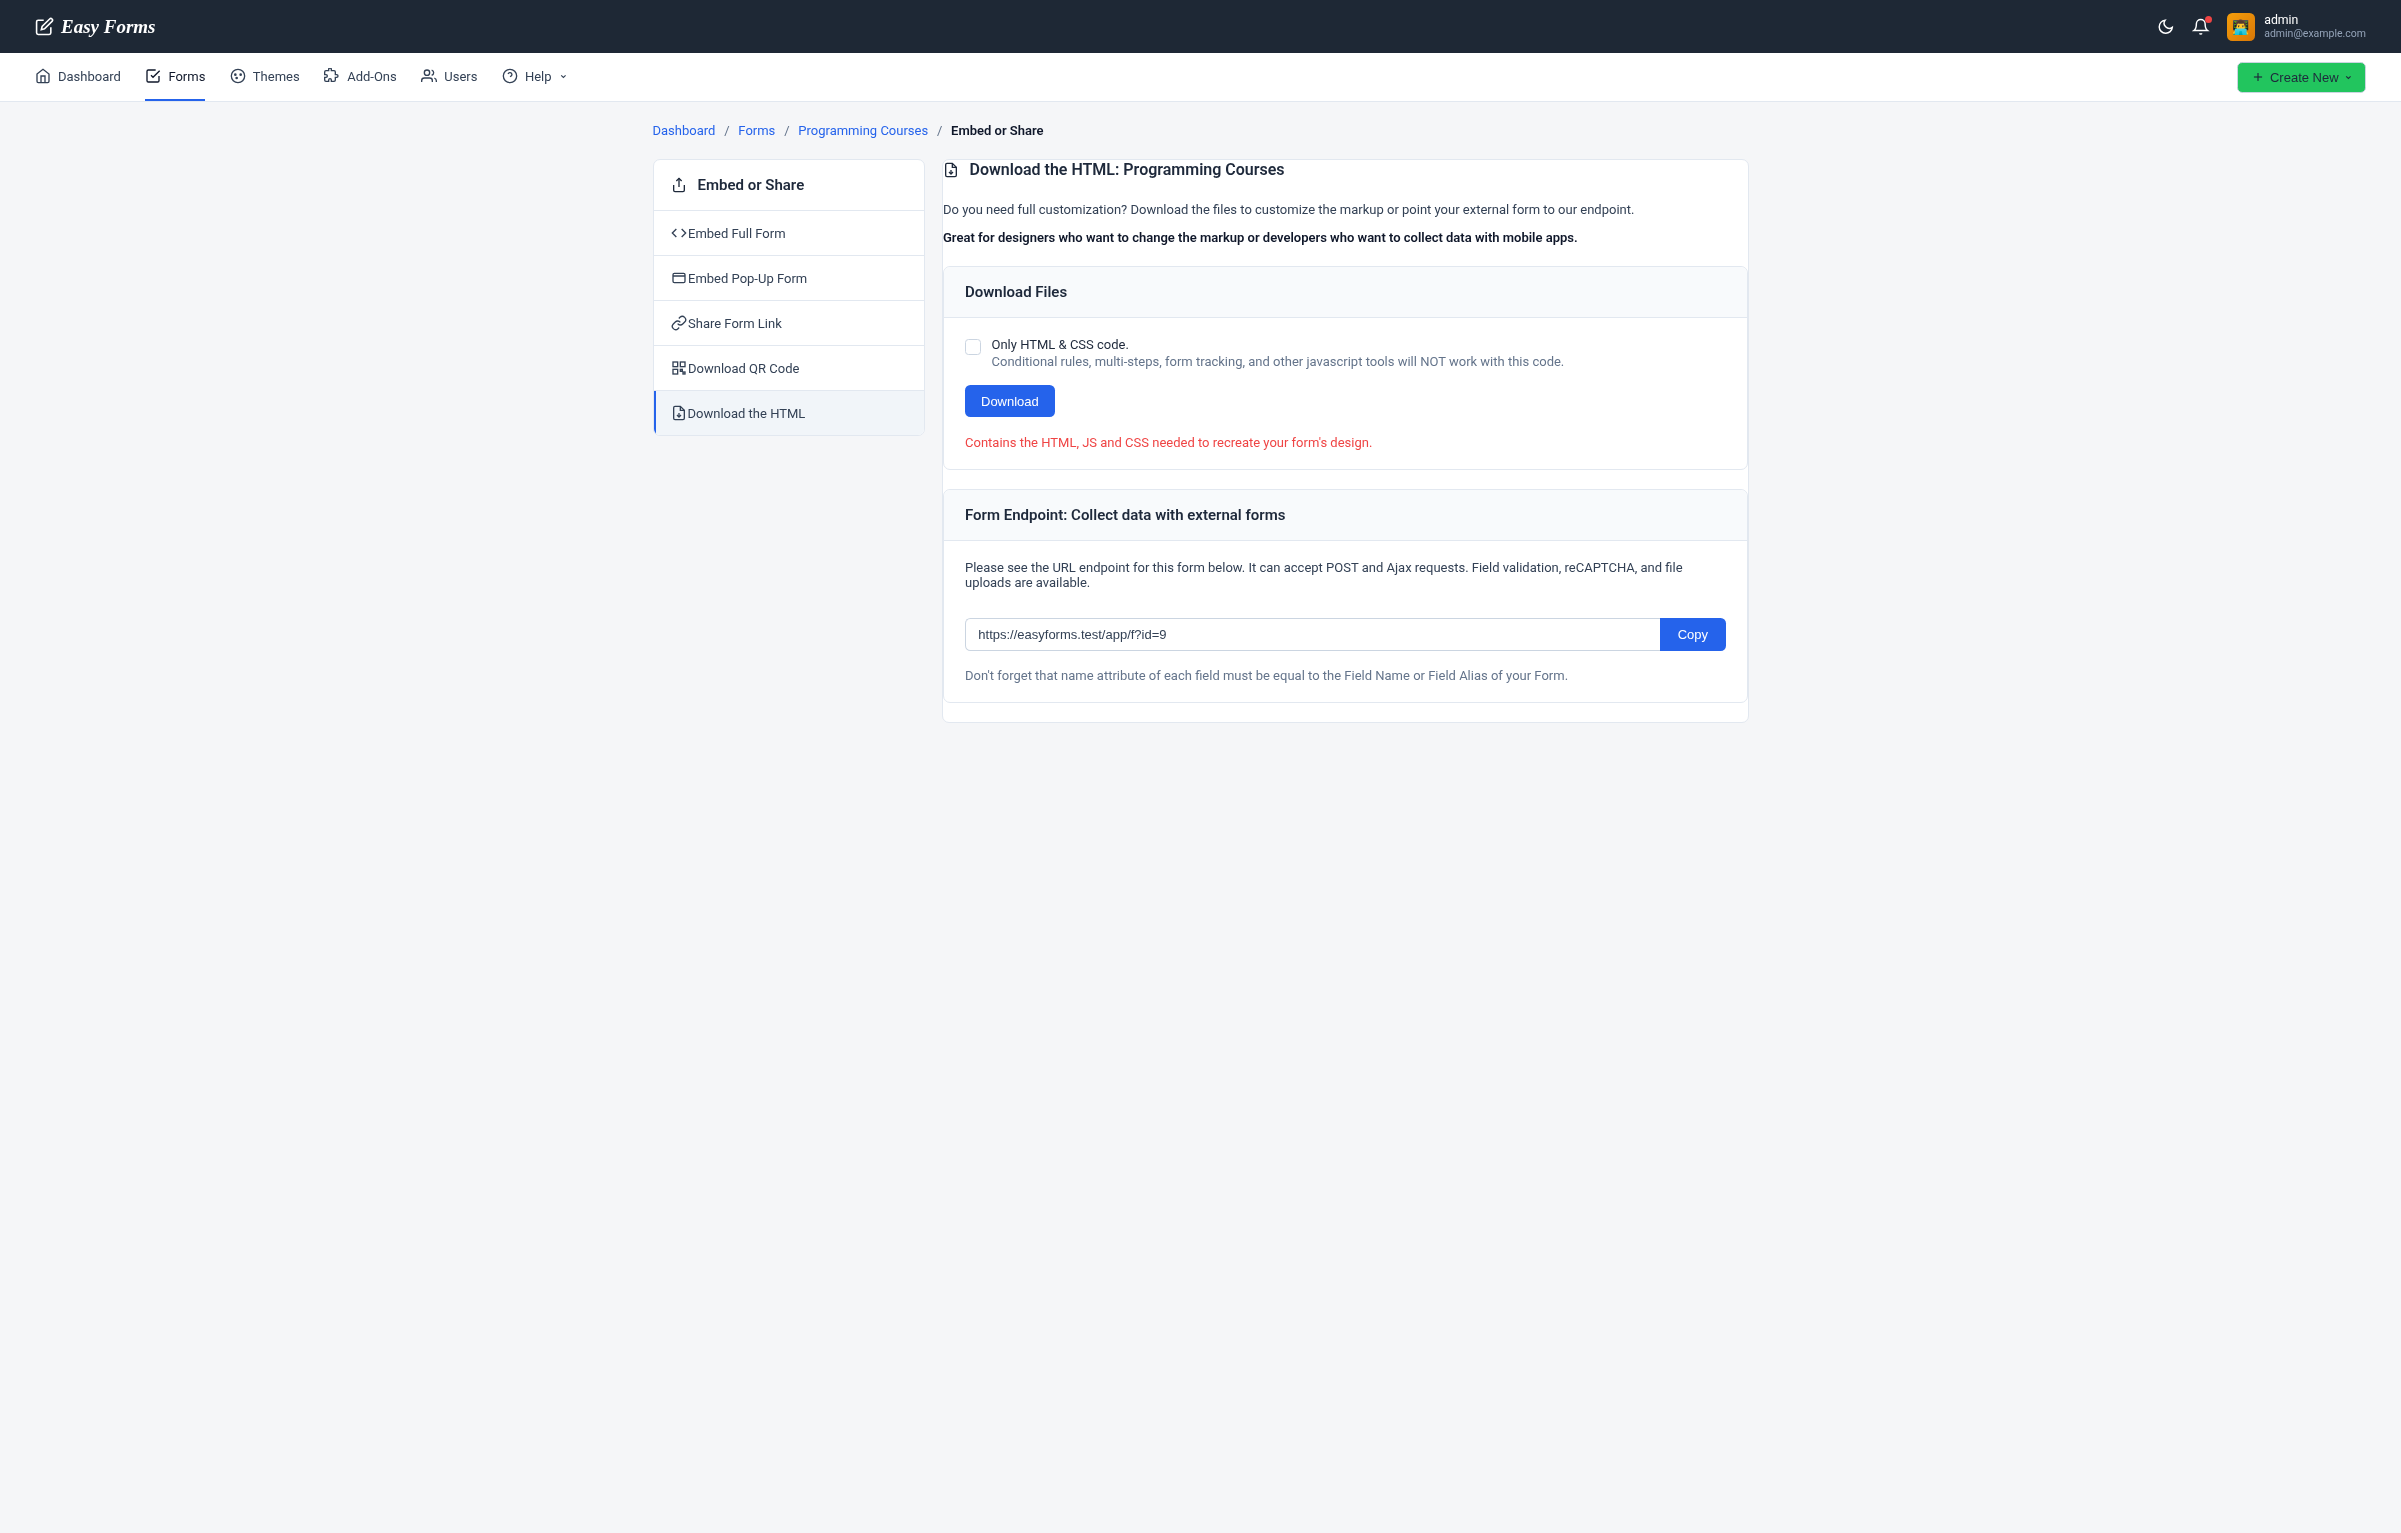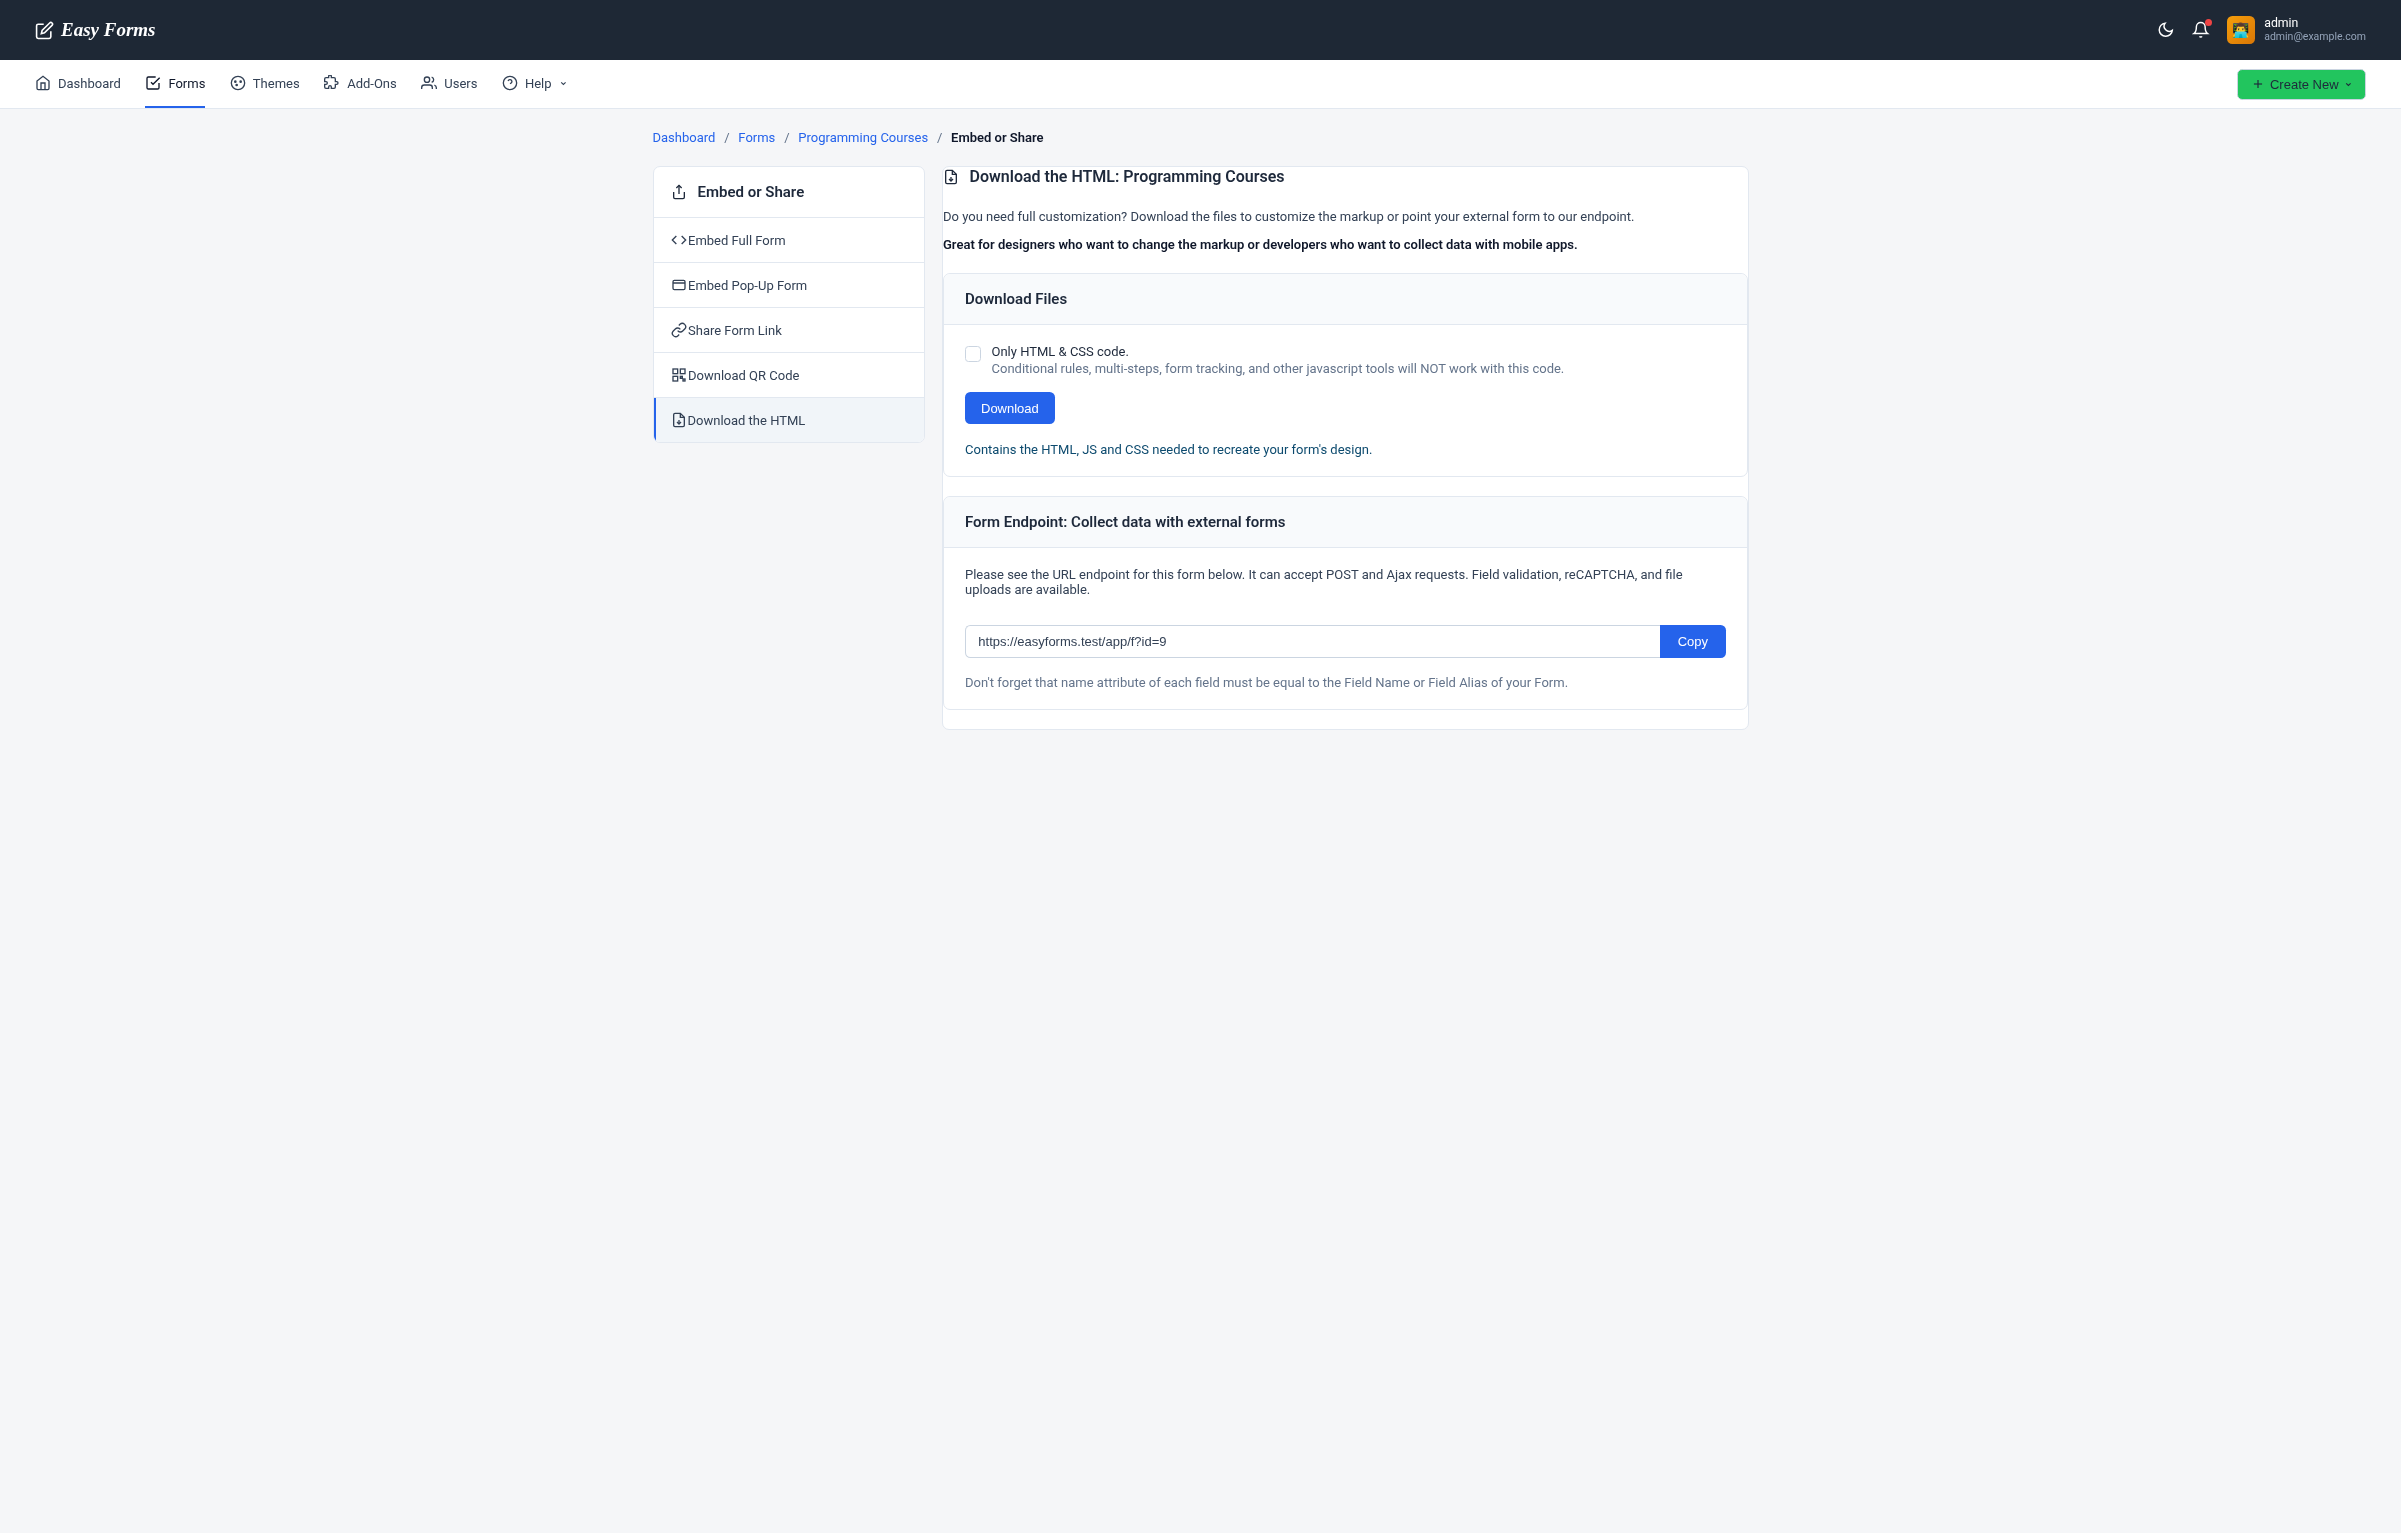--- a/index.html
+++ b/index.html
@@ -1,18 +1,18 @@
 <!DOCTYPE html>
 <html style="font-size:14px"><head>
 <meta charset="utf-8">
 <style>
 * { box-sizing: border-box; margin: 0; padding: 0; }
 body { font-family: -apple-system, BlinkMacSystemFont, "Segoe UI", Roboto, sans-serif; background: #f5f6f8; color: #1e293b; font-size: 13px; }
 
-.topbar { background: #1e2835; height: 60px; display: flex; align-items: center; justify-content: space-between; padding: 0 35px; }
+.topbar { background: #1e2835; height: 53px; display: flex; align-items: center; justify-content: space-between; padding: 0 35px; }
 .logo { color: #fff; font-size: 19px; font-style: italic; font-weight: 700; display: flex; align-items: center; gap: 7px; font-family: "Brush Script MT", cursive; }
 .logo-icon { width: 19px; height: 19px; }
 .topbar-right { display: flex; align-items: center; gap: 17.5px; }
 .topbar-icon { color: #fff; width: 17.5px; height: 17.5px; cursor: pointer; }
 .bell-wrap { position: relative; }
 .bell-dot { position: absolute; top: -1.8px; right: -1.8px; width: 7px; height: 7px; background: #ef4444; border-radius: 50%; }
 .avatar { width: 28px; height: 28px; border-radius: 5.3px; background: linear-gradient(135deg,#f59e0b,#d97706); display: flex; align-items: center; justify-content: center; font-size: 14px; }
 .user-info { color: #fff; line-height: 1.2; }
 .user-name { font-size: 12.3px; }
 .user-email { font-size: 10.5px; color: #94a3b8; }
@@ -44,21 +44,21 @@
 .intro-bold { font-weight: 600; color: #0f172a; margin-bottom: 21px; }
 
 .card { border: 0.9px solid #e2e8f0; border-radius: 7px; margin-bottom: 19px; }
 .card-header { padding: 16px 21px; border-bottom: 0.9px solid #e2e8f0; font-weight: 600; font-size: 15px; background: #f8fafc; border-radius: 7px 7px 0 0; }
 .card-body { padding: 19px 21px; }
 .checkbox-row { display: flex; gap: 10.5px; align-items: flex-start; margin-bottom: 16px; }
 .checkbox { width: 16px; height: 16px; border: 0.9px solid #cbd5e1; border-radius: 3.5px; margin-top: 1.8px; cursor: pointer; flex-shrink: 0; }
 .check-label { font-size: 13px; }
 .check-hint { color: #64748b; font-size: 13px; margin-top: 1.8px; }
 .download-btn { background: #2563eb; color: #fff; border: none; padding: 8.8px 16px; border-radius: 5.3px; font-size: 13px; cursor: pointer; }
-.hint-text { color: #0c4a6e; font-size: 13px; margin-top: 17.5px; }
+.hint-text { color: #ef4444; font-size: 13px; margin-top: 17.5px; }
 
 .endpoint-text { color: #334155; margin-bottom: 28px; }
 .input-group { display: flex; margin-bottom: 17.5px; }
 .url-input { flex: 1; border: 0.9px solid #cbd5e1; border-right: none; border-radius: 5.3px 0 0 5.3px; padding: 8px 12.3px; font-size: 13px; color: #334155; background: #fff; }
 .copy-btn { background: #2563eb; color: #fff; border: none; padding: 0 17.5px; border-radius: 0 5.3px 5.3px 0; font-size: 13px; cursor: pointer; }
 .footnote { color: #64748b; font-size: 13px; }
 
 svg { display: block; }
 </style>
 </head>

